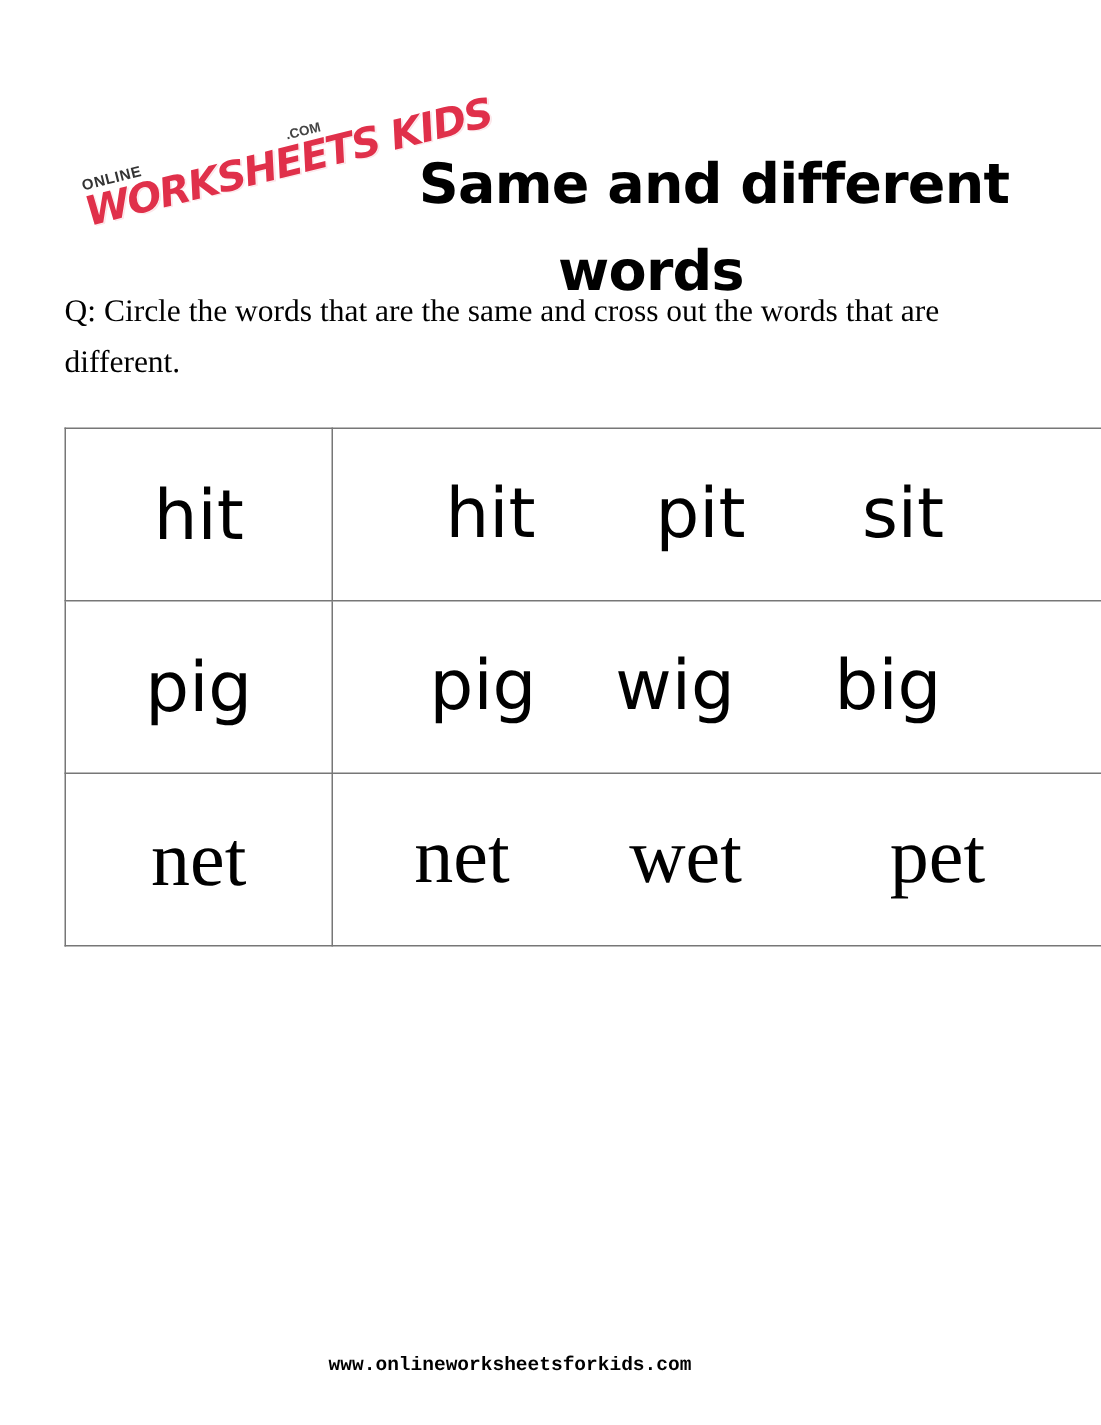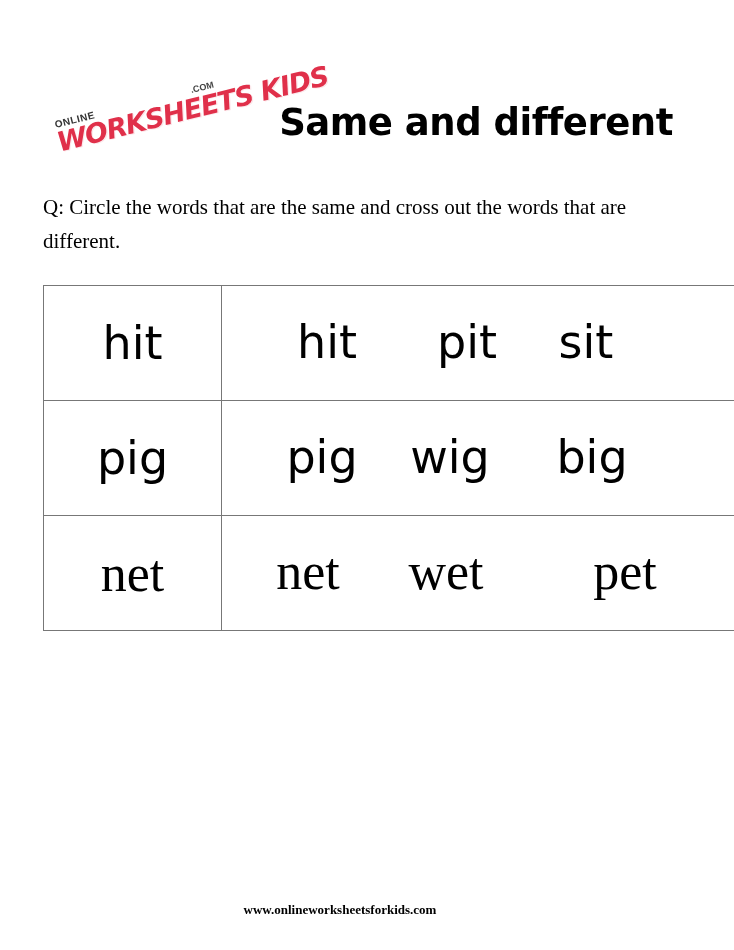--- a/index.html
+++ b/index.html
@@ -12,59 +12,60 @@
   .title{position:absolute;left:250px;top:46px;width:430px;text-align:center;font-family:"DejaVu Sans",sans-serif;font-size:37px;font-weight:bold;line-height:58px;letter-spacing:-0.5px;}
   .title .l1{display:block;text-align:center;padding-left:22px;margin-top:48px;}
   .title .l2{display:block;text-align:left;padding-left:122px;}
   .question{position:absolute;left:43px;top:178px;width:660px;font-family:"Liberation Serif",serif;font-size:21px;line-height:34px;margin-top:12px;}
   table.grid{position:absolute;left:43px;top:285px;width:732px;border-collapse:collapse;}
   table.grid td{border:1.3px solid #777;height:114px;padding:0;vertical-align:middle;}
   td.target{width:177px;text-align:center;font-size:46px;font-family:"DejaVu Sans",sans-serif;}
   td.options{position:relative;}
   .opt{position:absolute;top:50%;transform:translate(-50%,-52%);font-size:46px;font-family:"DejaVu Sans",sans-serif;white-space:nowrap;}
   tr.serif td.target, tr.serif .opt{font-family:"Liberation Serif",serif;font-size:52px;}
-  .footer{position:absolute;left:0;width:680px;top:902px;text-align:center;font-family:Liberation Serif, serif;font-weight:bold;font-size:13px;}
+  .footer{position:absolute;left:0;width:680px;top:902px;text-align:center;font-family:Liberation Mono, monospace;font-weight:bold;font-size:13px;}
 </style>
 </head>
 <body>
 
 <div class="logo">
   <span class="online">ONLINE</span>
   <span class="brand">WORKSHEETS KIDS</span>
   <span class="com">.COM</span>
 </div>
 
 <div class="title">
   <span class="l1">Same and different</span>
+  <span class="l2">words</span>
 </div>
 
 <div class="question">Q: Circle the words that are the same and cross out the words that are different.</div>
 
 <table class="grid">
   <tbody>
       <tr>
     <td class="target">hit</td>
     <td class="options">
       <span class="opt" style="left:105px">hit</span>
       <span class="opt" style="left:245px">pit</span>
-      <span class="opt" style="left:364px">sit</span>
+      <span class="opt" style="left:380px">sit</span>
     </td>
   </tr>
   <tr>
     <td class="target">pig</td>
     <td class="options">
       <span class="opt" style="left:100px">pig</span>
       <span class="opt" style="left:228px">wig</span>
       <span class="opt" style="left:370px">big</span>
     </td>
   </tr>
   <tr class="serif">
     <td class="target">net</td>
     <td class="options">
       <span class="opt" style="left:86px">net</span>
-      <span class="opt" style="left:224px">wet</span>
+      <span class="opt" style="left:235px">wet</span>
       <span class="opt" style="left:403px">pet</span>
     </td>
   </tr>
 </tbody>
   </table>
 
 <div class="footer">www.onlineworksheetsforkids.com</div>
 
 </body></html>

